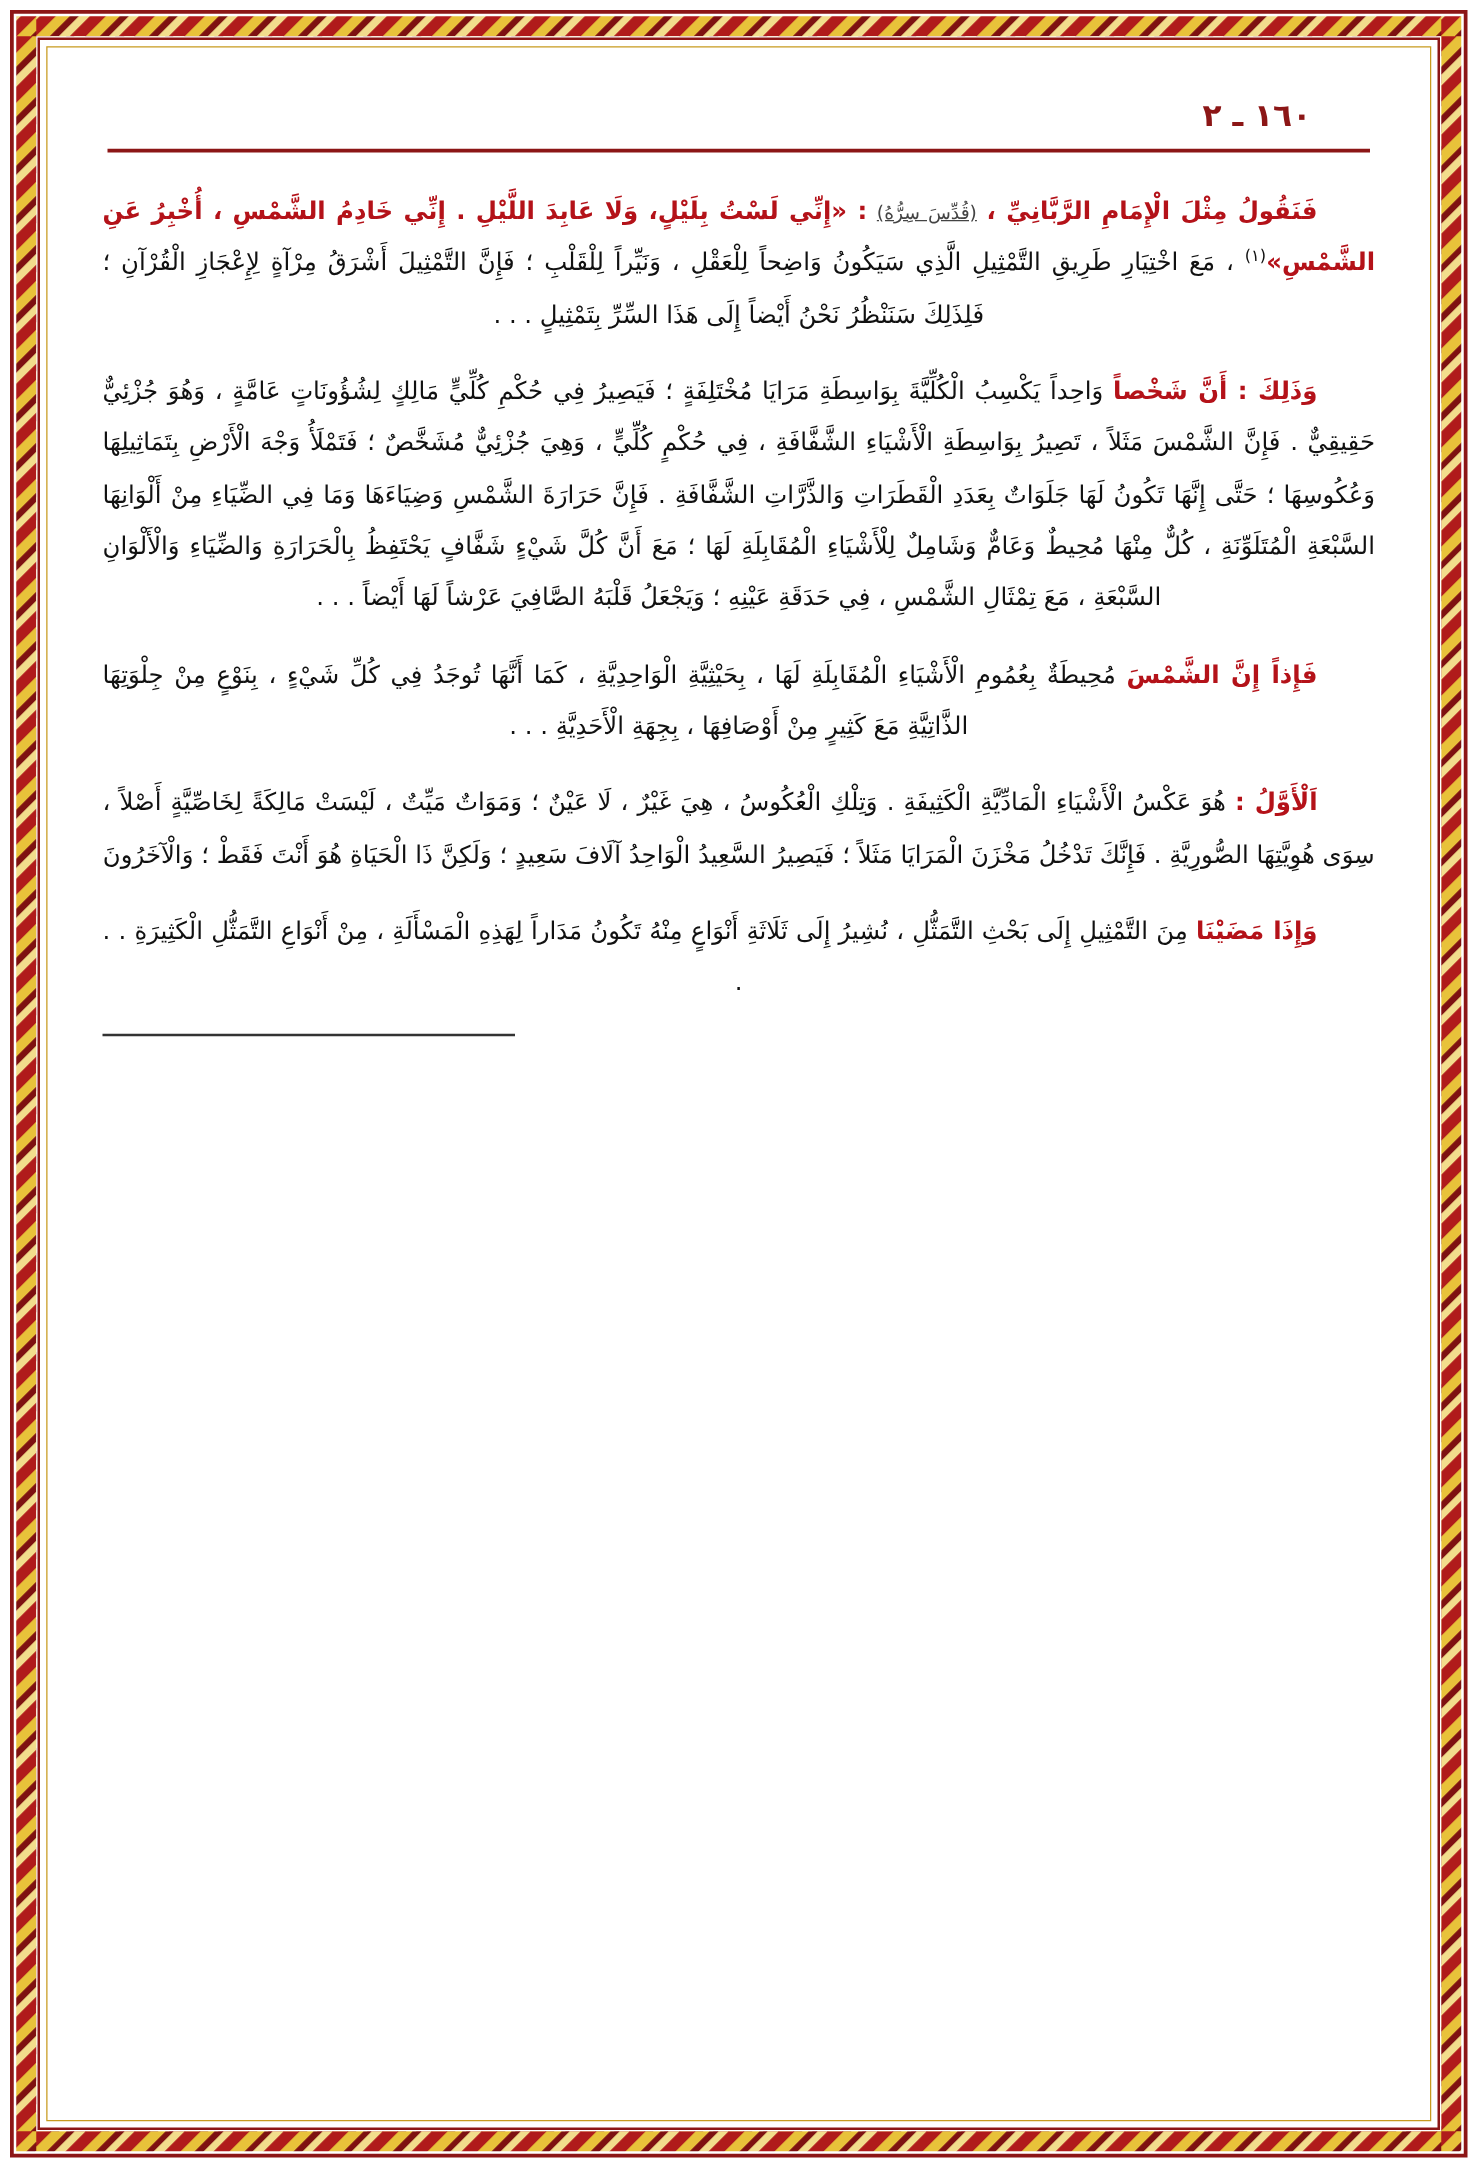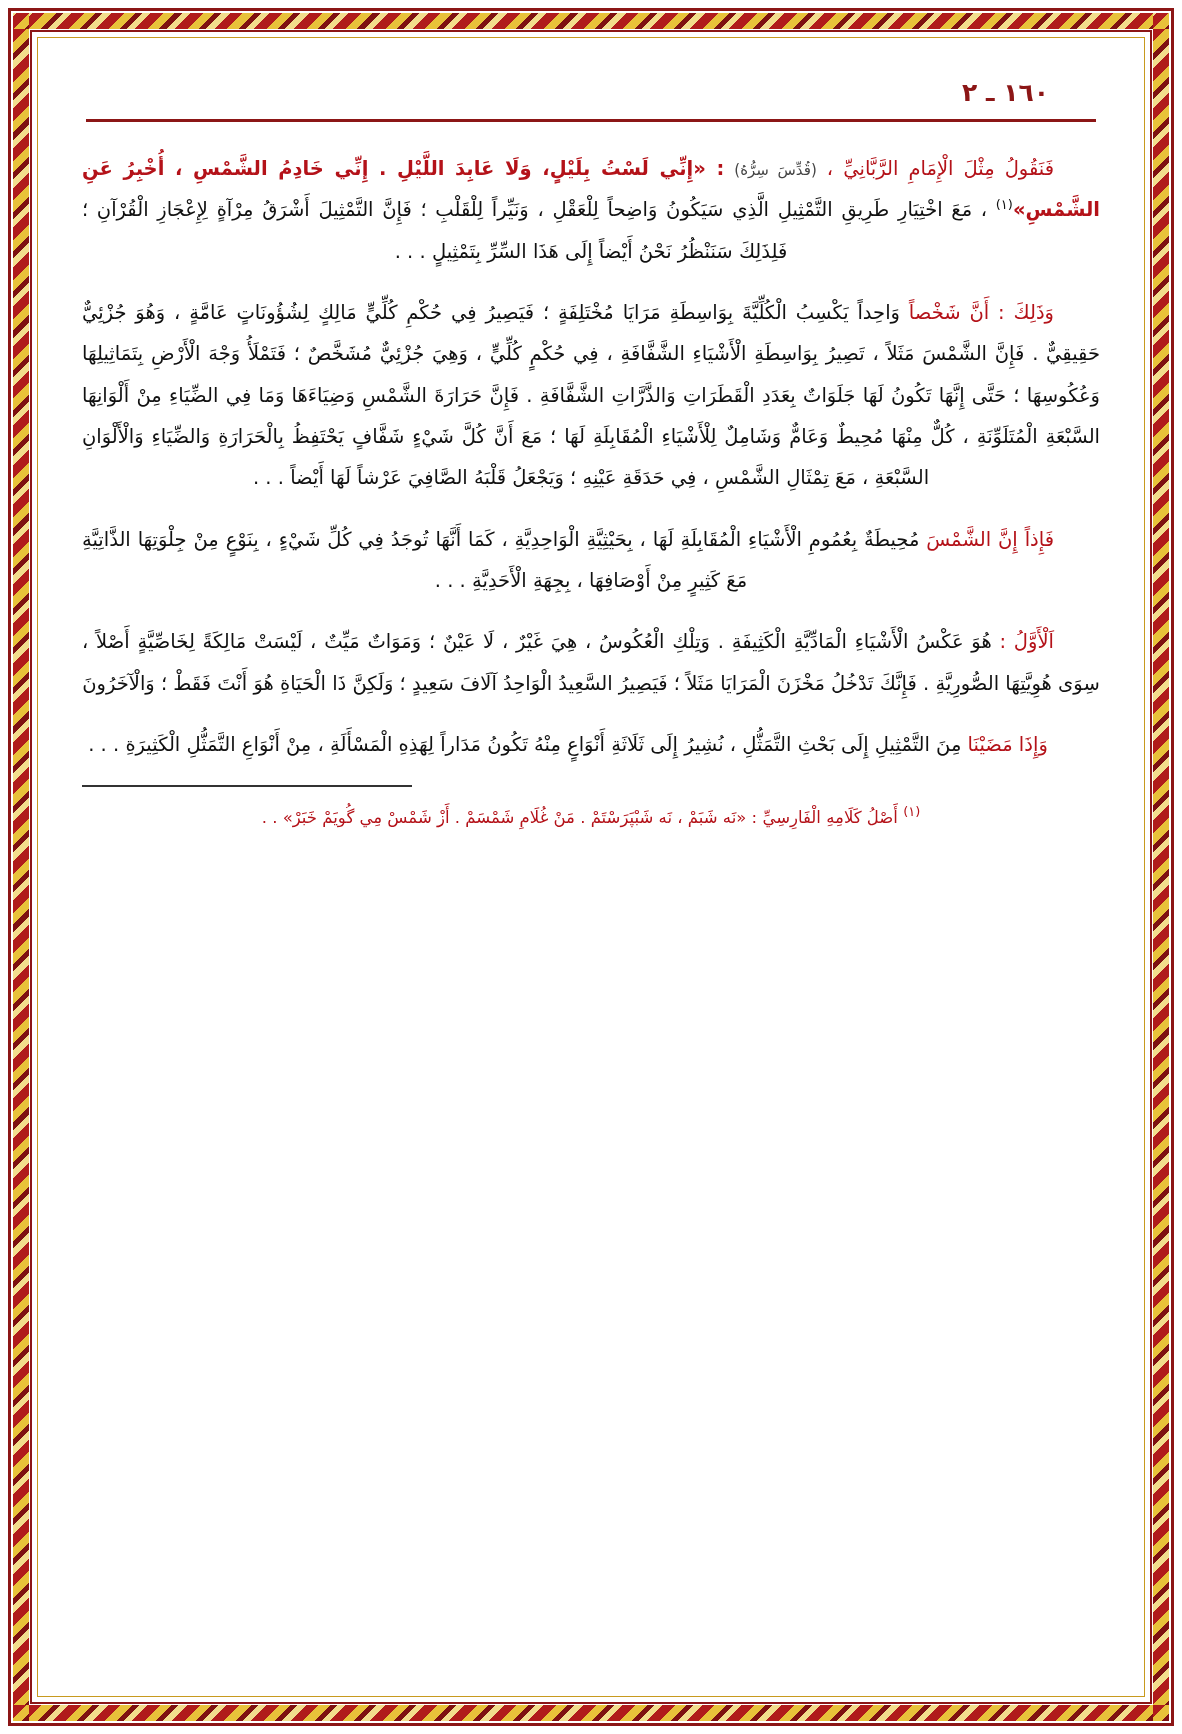--- a/index.html
+++ b/index.html
@@ -112,34 +112,35 @@
   p.para.first {
     text-align: right;
     text-align-last: right;
     margin-bottom: 26px;
   }
   p.para.indent {
     text-indent: 46px;
   }
   .red {
     color: #b41219;
-    font-weight: normal;
+    font-weight: bold;
   }
   .sup {
     font-size: 13px;
     vertical-align: super;
     color: #111;
   }
   .hadith {
     color: #b41219;
     font-weight: bold;
   }
   .honorific {
     font-size: 15px;
     color: #444;
+    text-decoration: underline;
   }
 
   .footnote-rule {
     width: 330px;
     height: 2px;
     background: #333;
     margin: 16px 0 12px 0;
     margin-right: auto;
     margin-left: 0;
   }
@@ -207,19 +208,15 @@
 
       <p class="para indent">
         <span class="red">وَإِذَا مَضَيْنَا</span>
         <span>مِنَ التَّمْثِيلِ إِلَى بَحْثِ التَّمَثُّلِ ، نُشِيرُ إِلَى ثَلَاثَةِ أَنْوَاعٍ مِنْهُ تَكُونُ مَدَاراً لِهَذِهِ الْمَسْأَلَةِ ، مِنْ أَنْوَاعِ التَّمَثُّلِ الْكَثِيرَةِ . . .</span>
       </p>
 
     </div>
 
     <div class="footnote-rule"></div>
 
-    <p class="footnote">
-      <span class="fn-num">(١)</span>
-      <span>أَصْلُ كَلَامِهِ الْفَارِسِيِّ : «نَه شَبَمْ ، نَه شَبْپَرَسْتَمْ . مَنْ غُلَامِ شَمْسَمْ . أَزْ شَمْسْ مِي گُويَمْ خَبَرْ» . .</span>
-    </p>
 
   </div>
 </div>
 
 </body></html>

